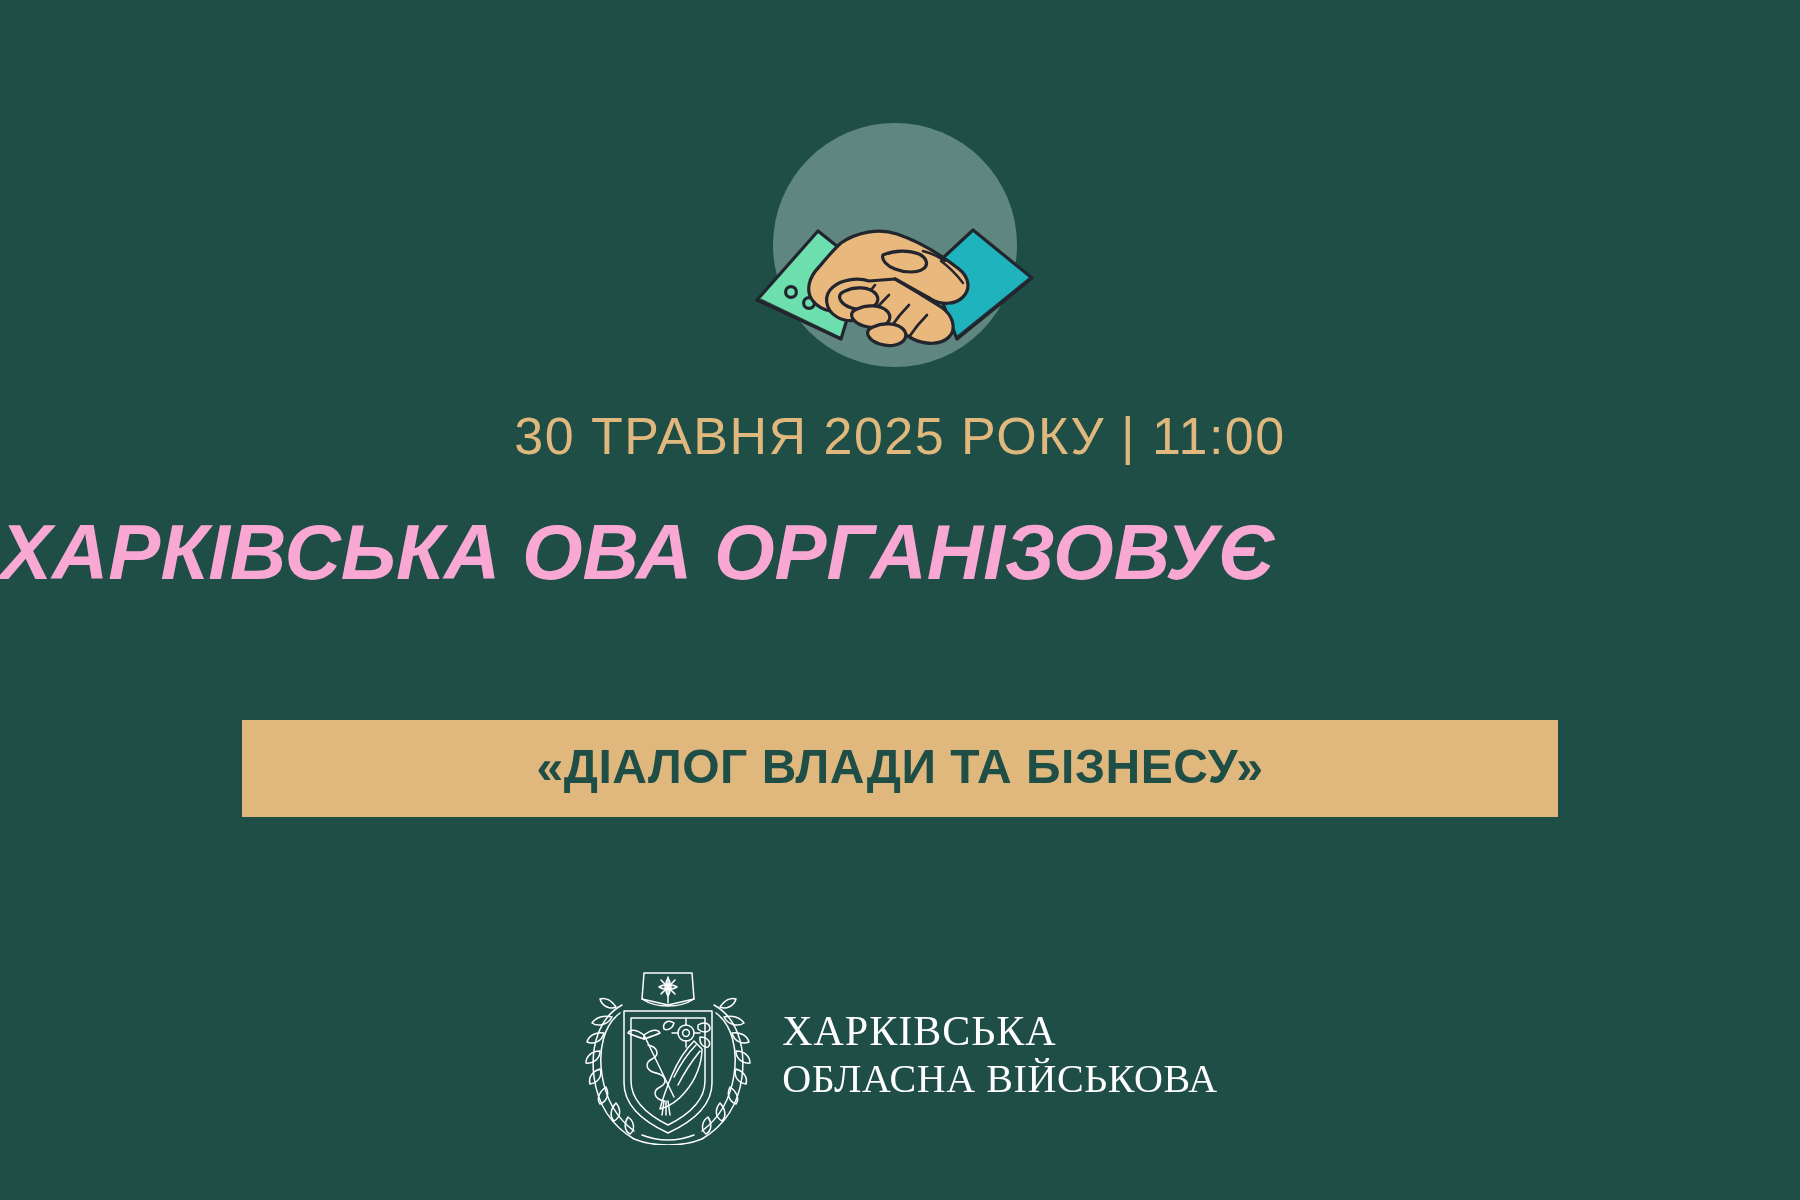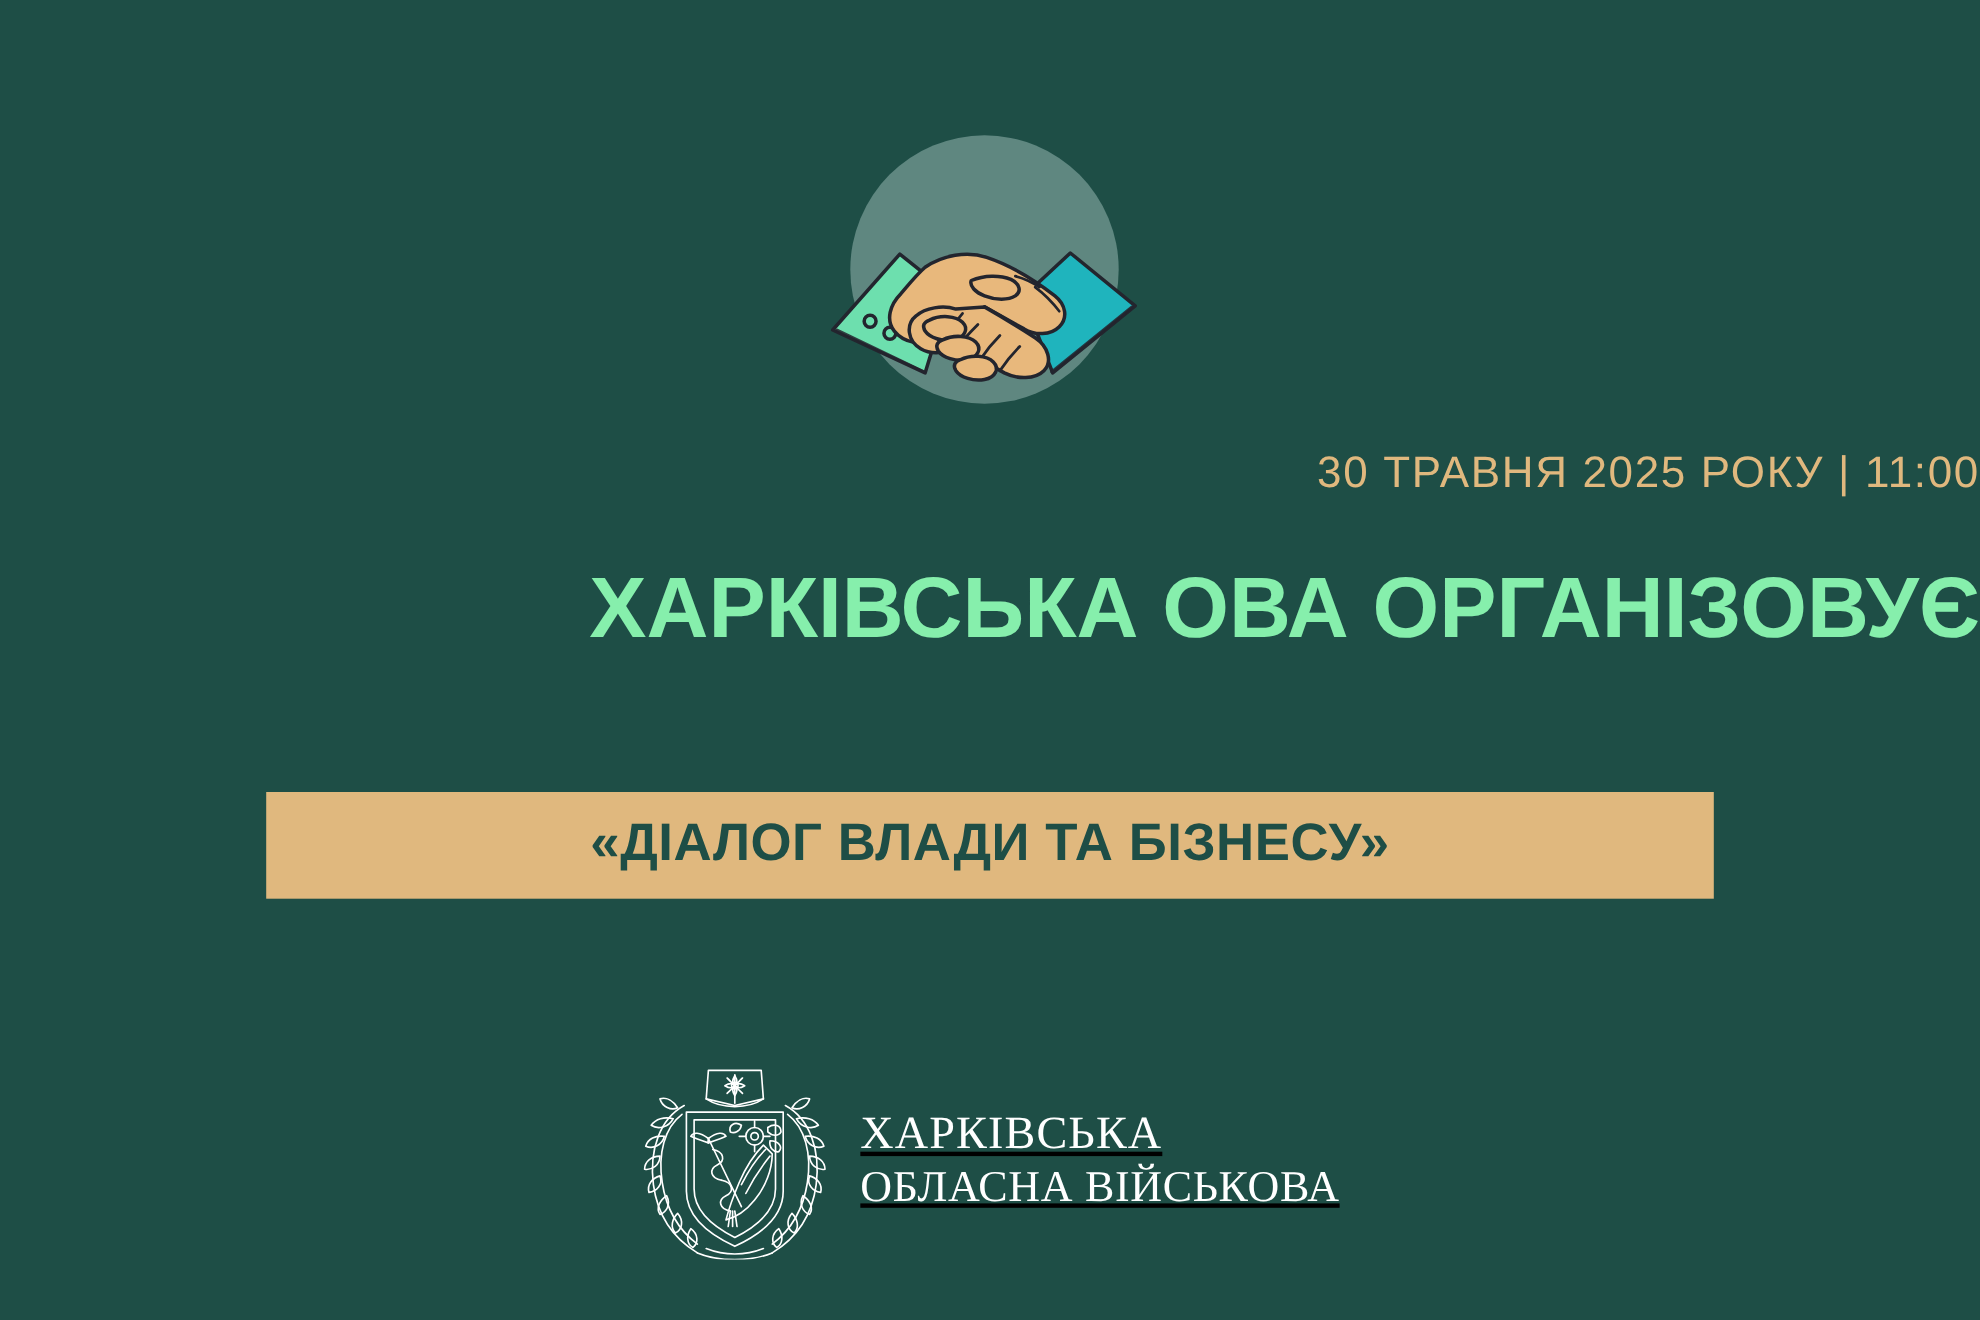--- a/index.html
+++ b/index.html
@@ -34,41 +34,42 @@
     height:300px;
   }
   #illustration svg { display:block; width:300px; height:300px; }
 
   
   #date-line {
     position:absolute;
     top:408px;
     left:0;
     width:1800px;
-    text-align:right;
+    text-align:center;
     color:#e0b87e;
-    font-size:40px;
+    font-size:52px;
     letter-spacing:1.5px;
     font-weight:400;
     white-space:nowrap;
     line-height:1.1;
   }
 
   
   #headline {
     position:absolute;
     top:512px;
     left:0;
     width:1800px;
-    text-align:right;
-    color:#86efac;
+    text-align:left;
+    color:#f9a8d4;
     font-size:78px;
     font-weight:700;
     line-height:1.03;
     letter-spacing:0px;
+    font-style:italic;
   }
   #headline .hl-line { display:block; white-space:nowrap; }
 
   
   #banner-wrap {
     position:absolute;
     top:720px;
     left:242px;
     width:1316px;
     height:97px;
@@ -90,21 +91,20 @@
   
   #logo {
     position:absolute;
     top:965px;
     left:0;
     width:1800px;
     display:flex;
     align-items:center;
     justify-content:center;
     gap:28px;
-    text-decoration:underline;
   }
   #crest { width:172px; height:180px; display:block; }
   #logo-text {
     font-family:"Liberation Serif", "DejaVu Serif", serif;
     color:#ffffff;
     line-height:1.16;
     letter-spacing:0.5px;
   }
   #logo-text .lt1 { display:block; font-size:42px; letter-spacing:1px; }
   #logo-text .lt2 { display:block; font-size:40px; letter-spacing:0.6px; }

